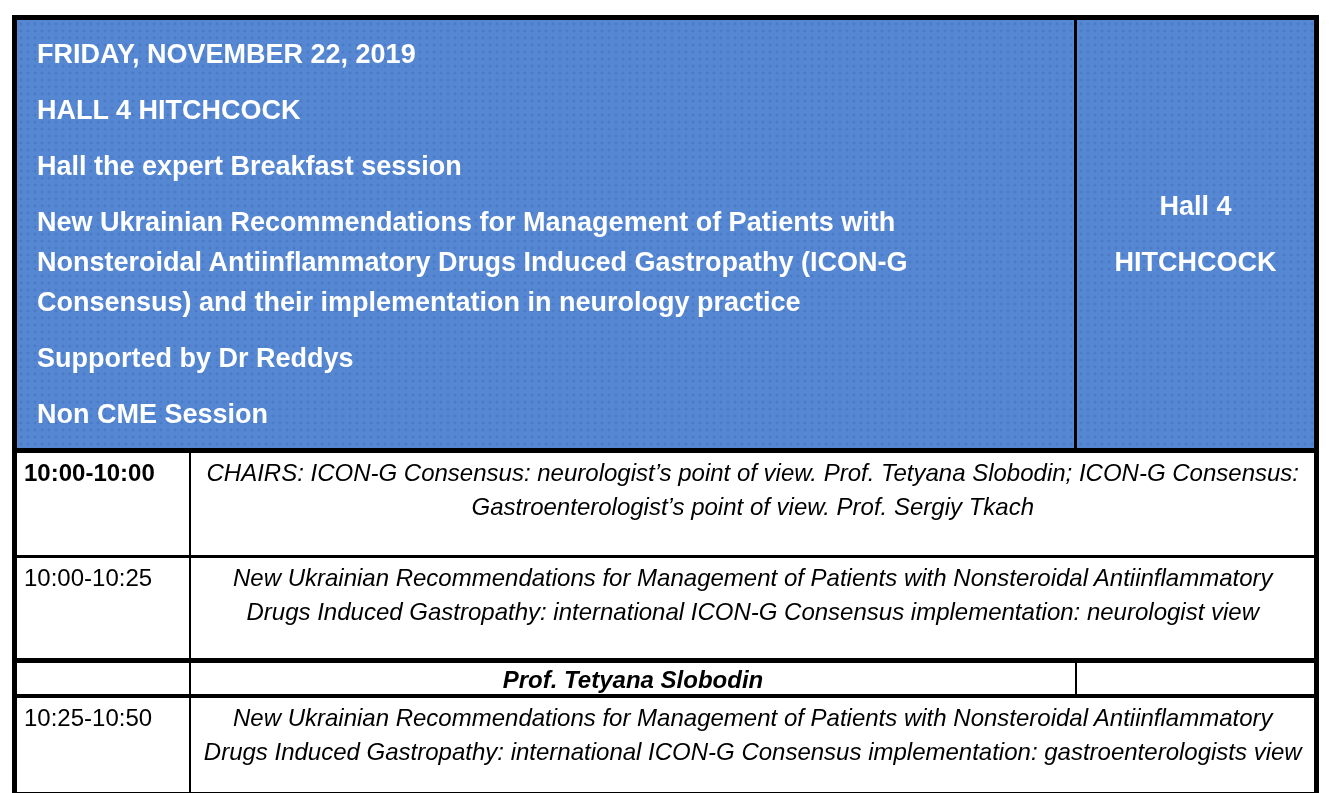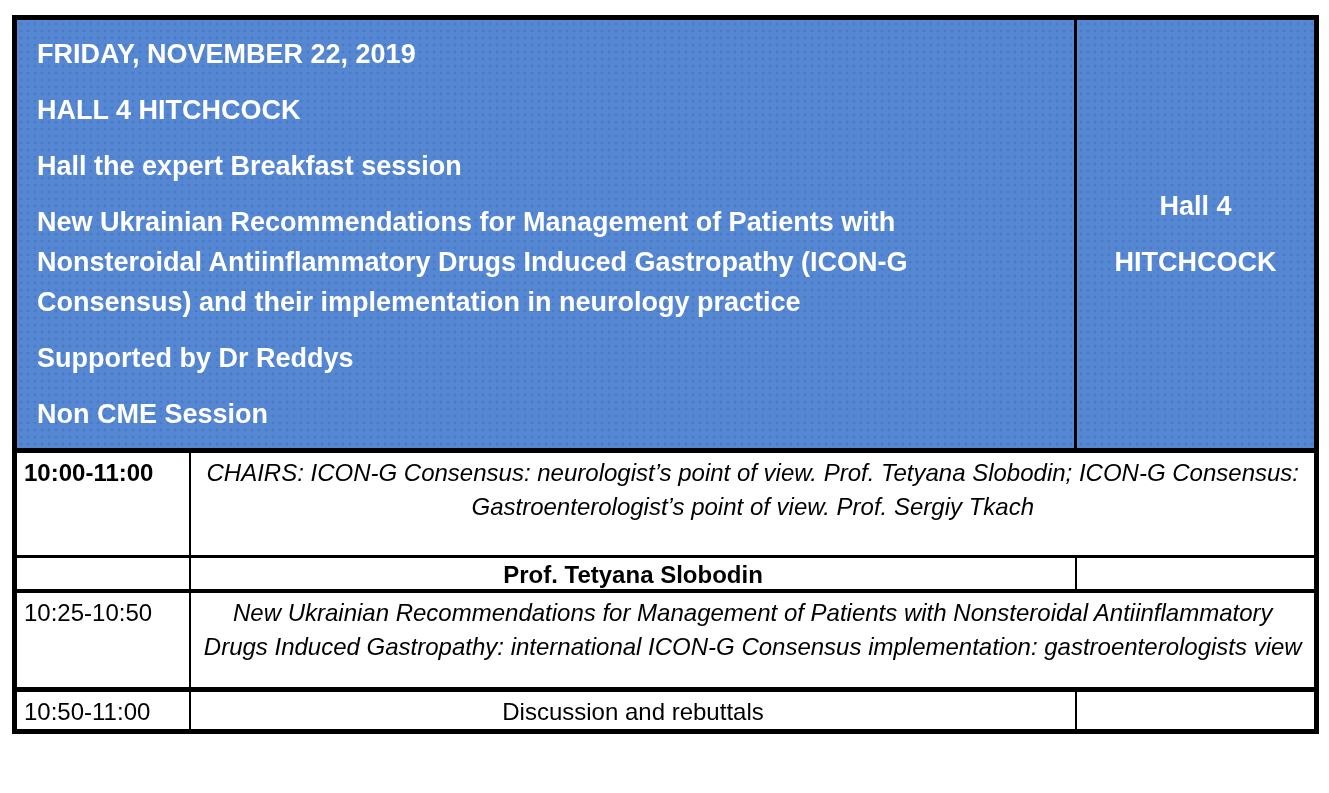--- a/index.html
+++ b/index.html
@@ -55,20 +55,21 @@
   }
   
   td.time-cell {
     padding: 3px 4px 0 7px;
     white-space: nowrap;
   }
   td.content-cell { padding: 3px 10px 0 11px; text-align: center; }
   td.session-cell { font-style: italic; }
   td.chairs-cell  { font-style: italic; }
   td.speaker-cell {
+    font-style: italic;
     font-weight: bold;
     line-height: 28px;
   }
   tr.row-chairs  td { height: 106px; border-bottom-width: 3px; }
   tr.row-chairs  td.time-cell { font-weight: bold; }
   tr.row-talk-1  td { height: 104px; border-bottom-width: 5px; }
   tr.row-speaker-1 td { height: 33px; border-bottom-width: 4px; }
   tr.row-talk-2  td { height: 98px;  border-bottom-width: 5px; }
   tr.row-speaker-2 td { height: 33px; border-bottom-width: 4px; }
   tr.row-discussion td { height: 32px; }
@@ -94,24 +95,28 @@
       <div>Supported by Dr Reddys</div>
       <div>Non CME Session</div>
     </td>
     <td class="header-hall">
       <div>Hall 4</div>
       <div>HITCHCOCK</div>
     </td>
   </tr>
 
   <tr class="row-chairs">
-    <td class="time-cell">10:00-11:00</td>
+    <td class="time-cell">10:00-10:00</td>
     <td class="content-cell chairs-cell" colspan="2">CHAIRS: ICON-G Consensus: neurologist’s point of view. Prof. Tetyana Slobodin; ICON-G Consensus: Gastroenterologist’s point of view. Prof. Sergiy Tkach</td>
   </tr>
 
+  <tr class="row-talk-1">
+    <td class="time-cell">10:00-10:25</td>
+    <td class="content-cell session-cell" colspan="2">New Ukrainian Recommendations for Management of Patients with Nonsteroidal Antiinflammatory Drugs Induced Gastropathy: international ICON-G Consensus implementation: neurologist view</td>
+  </tr>
 
   <tr class="row-speaker-1">
     <td class="time-cell empty-cell"></td>
     <td class="content-cell speaker-cell">Prof. Tetyana Slobodin</td>
     <td class="empty-cell"></td>
   </tr>
 
   <tr class="row-talk-2">
     <td class="time-cell">10:25-10:50</td>
     <td class="content-cell session-cell" colspan="2">New Ukrainian Recommendations for Management of Patients with Nonsteroidal Antiinflammatory Drugs Induced Gastropathy: international ICON-G Consensus implementation: gastroenterologists view</td>

